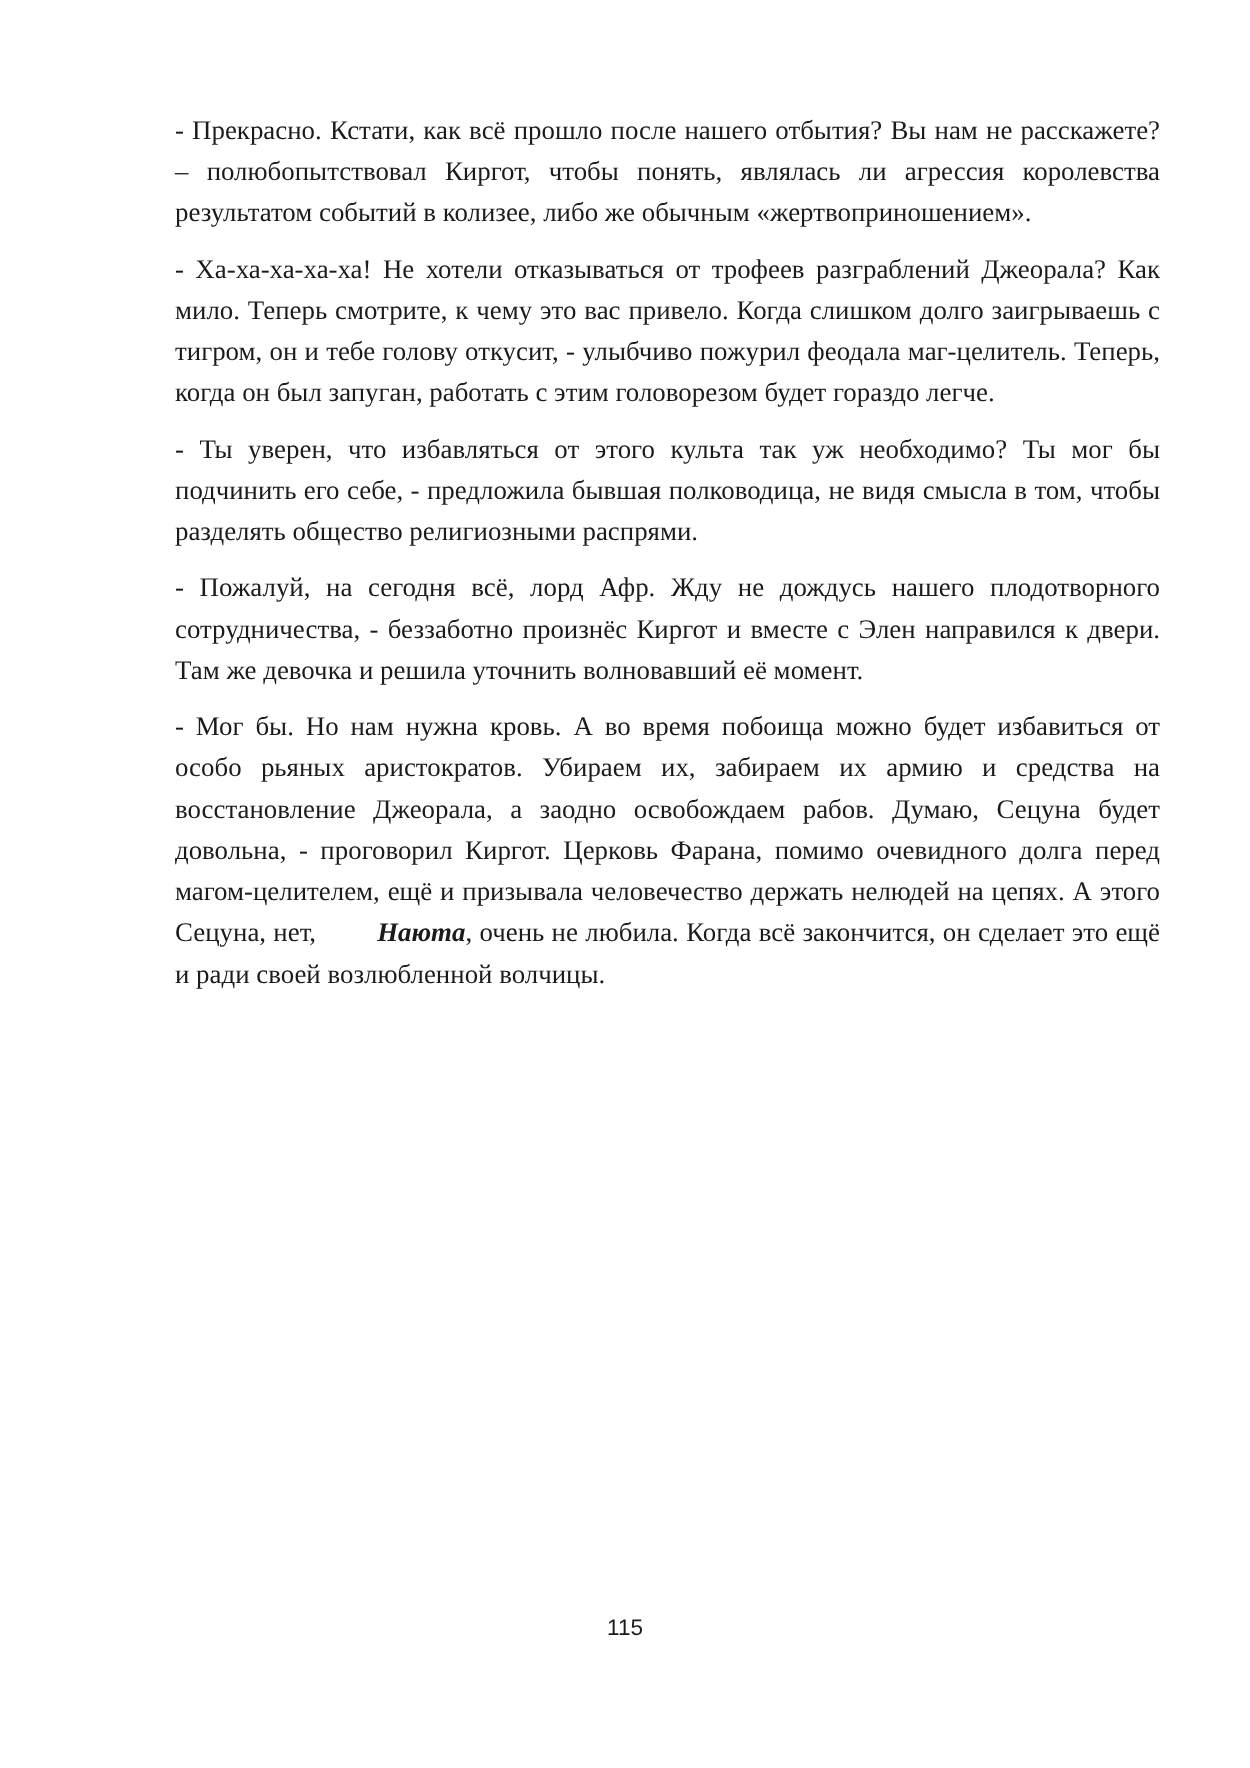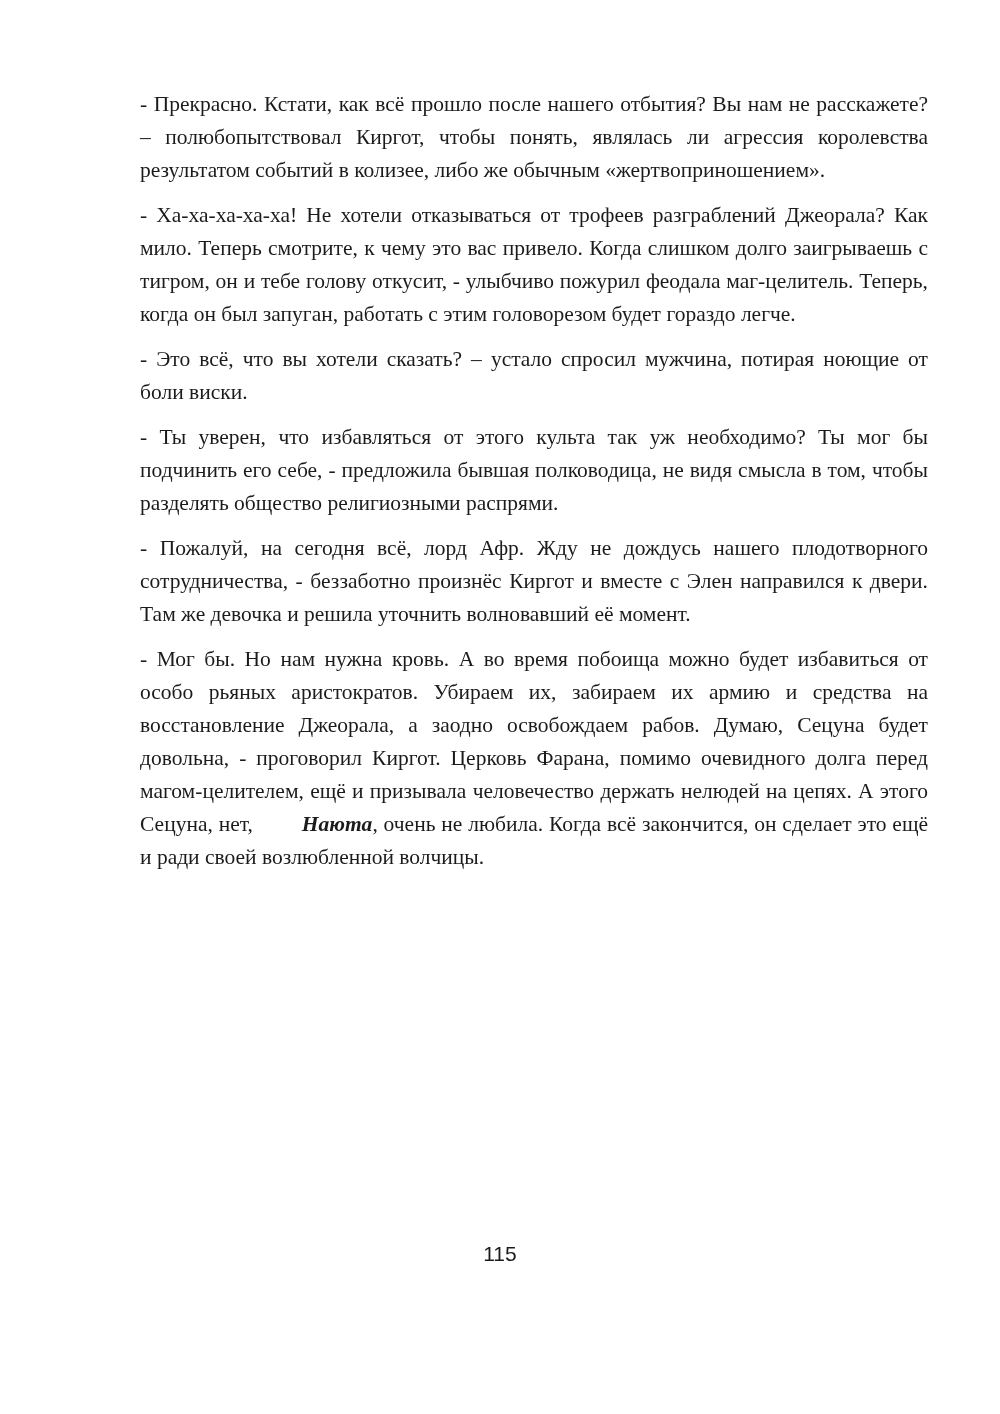--- a/index.html
+++ b/index.html
@@ -34,35 +34,34 @@
     font-style: normal;
     font-weight: normal;
   }
   .seg-bold-italic {
     font-style: italic;
     font-weight: bold;
     margin-left: 43px;
   }
   .page-number {
     position: absolute;
-    top: 1242px;
+    top: 1292px;
     left: 0;
     width: 100%;
     text-align: center;
     font-family: "Liberation Sans", sans-serif;
-    font-size: 21px;
+    font-size: 18px;
     color: #1b1b1b;
   }
 </style>
 </head>
 <body>
 
 <div class="page">
   <main class="text-block">
       <p><span class="seg-normal">- Прекрасно. Кстати, как всё прошло после нашего отбытия? Вы нам не расскажете? – полюбопытствовал Киргот, чтобы понять, являлась ли агрессия королевства результатом событий в колизее, либо же обычным «жертвоприношением».</span></p>
       <p><span class="seg-normal">- Ха-ха-ха-ха-ха! Не хотели отказываться от трофеев разграблений Джеорала? Как мило. Теперь смотрите, к чему это вас привело. Когда слишком долго заигрываешь с тигром, он и тебе голову откусит, - улыбчиво пожурил феодала маг-целитель. Теперь, когда он был запуган, работать с этим головорезом будет гораздо легче.</span></p>
-      <p><span class="seg-normal">- Это всё, что вы хотели сказать? – устало спросил мужчина, потирая ноющие от боли виски.</span></p>
       <p><span class="seg-normal">- Ты уверен, что избавляться от этого культа так уж необходимо? Ты мог бы подчинить его себе, - предложила бывшая полководица, не видя смысла в том, чтобы разделять общество религиозными распрями.</span></p>
       <p><span class="seg-normal">- Пожалуй, на сегодня всё, лорд Афр. Жду не дождусь нашего плодотворного сотрудничества, - беззаботно произнёс Киргот и вместе с Элен направился к двери. Там же девочка и решила уточнить волновавший её момент.</span></p>
       <p><span class="seg-normal">- Мог бы. Но нам нужна кровь. А во время побоища можно будет избавиться от особо рьяных аристократов. Убираем их, забираем их армию и средства на восстановление Джеорала, а заодно освобождаем рабов. Думаю, Сецуна будет довольна, - проговорил Киргот. Церковь Фарана, помимо очевидного долга перед магом-целителем, ещё и призывала человечество держать нелюдей на цепях. А этого Сецуна, нет, </span><span class="seg-bold-italic">Наюта</span><span class="seg-normal">, очень не любила. Когда всё закончится, он сделает это ещё и ради своей возлюбленной волчицы.</span></p>
     </main>
   <div class="page-number">115</div>
 </div>
 
 </body></html>

